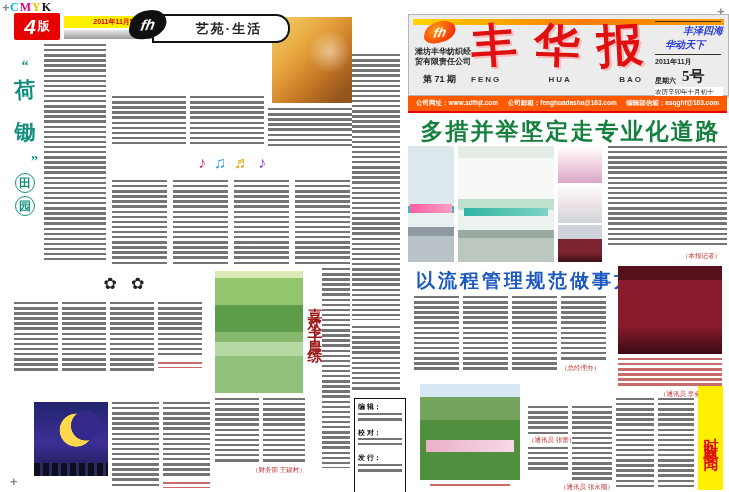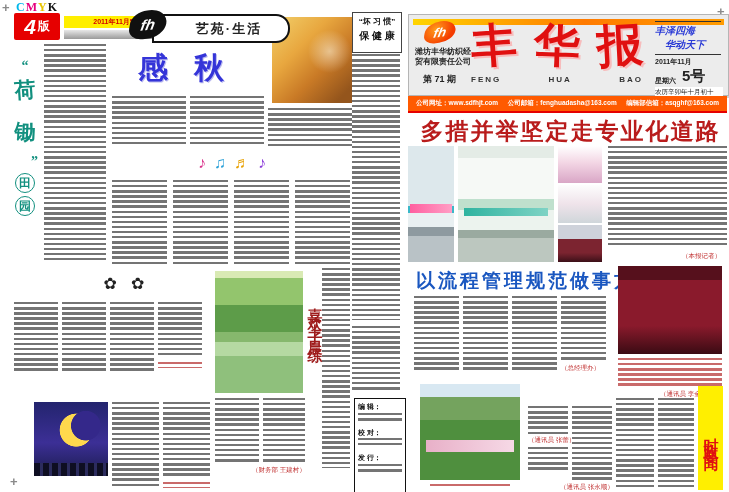--- a/index.html
+++ b/index.html
@@ -26,23 +26,23 @@
   .t-yiche{color:#12a03a;font-weight:900;font-size:19px;letter-spacing:7px;white-space:nowrap;}
   .t-yueyuan{color:#f07800;font-weight:bold;font-style:italic;font-size:15px;font-family:"Liberation Serif",serif;white-space:nowrap;}
   .vtitle{writing-mode:vertical-rl;color:#9e1b1b;font-weight:bold;font-size:15px;letter-spacing:8px;font-family:"Liberation Serif",serif;}
   .healthbox{border:1px solid #444;background:#fff;text-align:center;font-weight:bold;color:#111;}
   
   .mast{background:#ececec;border:1px solid #b5b5b5;box-shadow:0 2px 0 #cfcfcf;}
   .maststrip{background:linear-gradient(90deg,#ffd400,#ff7a00 55%,#ff9c00);}
   .flame{background:radial-gradient(circle at 35% 35%,#ff9c1a,#f43b00 70%);border-radius:50% 58% 50% 46%;transform:skew(-18deg) rotate(-8deg);color:#fff;font-weight:900;font-style:italic;display:flex;align-items:center;justify-content:center;font-size:13px;}
   .bigchar{color:#e01010;font-weight:900;font-size:46px;font-family:"Liberation Serif",serif;line-height:1;text-shadow:2px 2px 0 #f7bcbc;}
   .pinyin{font-size:8px;font-weight:bold;letter-spacing:2px;color:#333;}
-  .slogan{color:#2b3bd6;font-weight:bold;font-style:italic;font-size:10px;font-family:"Liberation Serif",serif;white-space:nowrap;}
+  .slogan{color:#2b3bd6;font-weight:bold;font-style:italic;font-size:10px;font-family:"Liberation Serif",serif;white-space:nowrap;margin-left:28px;}
   .orangebar{background:#ff5a00;border-bottom:2px solid #e60000;color:#fff;font-weight:bold;font-size:6.5px;display:flex;align-items:center;justify-content:space-between;padding:0 8px;white-space:nowrap;}
-  .t-main{color:#b91c1c;font-weight:900;font-size:23px;letter-spacing:2px;text-align:center;white-space:nowrap;font-family:"Liberation Sans",sans-serif;}
+  .t-main{color:#15803d;font-weight:900;font-size:23px;letter-spacing:2px;text-align:center;white-space:nowrap;font-family:"Liberation Sans",sans-serif;}
   .t-process{color:#1a57c0;font-weight:900;font-size:19px;letter-spacing:3px;font-family:"Liberation Serif",serif;white-space:nowrap;}
   .t-brief{color:#e01010;font-weight:900;font-size:15px;letter-spacing:10px;border-top:1px dashed #e87aa0;border-bottom:1px dashed #e87aa0;padding:2px 0;text-align:center;white-space:nowrap;}
   .politics{background:#ffef00;display:flex;align-items:center;justify-content:center;}
   .politics span{writing-mode:vertical-rl;color:#e01010;font-weight:900;font-size:15px;letter-spacing:6px;}
   .staffbox{border:1px solid #111;background:#fff;font-size:7px;font-weight:bold;color:#111;padding:4px 3px;line-height:1.1;}
   .staffbox .row{margin-bottom:6px;}
   .staffbox .nm{height:10px;margin-top:2px;}
   
   .ph-autumn{background:radial-gradient(circle at 72% 40%,rgba(255,255,240,.5),transparent 28%),linear-gradient(135deg,#f2d06b,#e8a73f 35%,#c97a26 62%,#94551c 90%);}
   .ph-park{background:linear-gradient(180deg,#d9eab4 0 6%,#93c56d 6% 28%,#5d9c49 28% 50%,#86b86d 50% 58%,#b5d9a2 58% 70%,#8fc07c 70%);}
@@ -61,21 +61,21 @@
   .banner{background:linear-gradient(90deg,#e8b0c8,#f6d9e6);}
   .mark{color:#8a8a8a;font-size:13px;font-weight:bold;}
   .cmyk{font-family:"Liberation Serif",serif;font-weight:bold;font-size:12px;letter-spacing:1px;}
 </style>
 </head>
 <body>
 
 <div class="sheet">
 
   <div class="abs mark" style="left:2px;top:0px;">+</div>
-  <div class="abs cmyk" style="left:16px;top:0px;">
+  <div class="abs cmyk" style="left:10px;top:0px;">
     <span style="color:#00b7eb">C</span><span style="color:#e6007e">M</span><span style="color:#e8c400">Y</span><span style="color:#111">K</span>
   </div>
   <div class="abs mark" style="left:717px;top:4px;">+</div>
   <div class="abs mark" style="left:10px;top:474px;">+</div>
   <div class="abs mark" style="left:714px;top:470px;">+</div>
 
   <div class="abs pagebox" style="left:14px;top:13px;width:46px;height:27px;">
     <span style="font-size:21px;font-style:italic;">4</span>
     <span style="font-size:12px;margin-left:2px;">版</span>
   </div>
@@ -90,23 +90,20 @@
   <div class="abs" style="left:12px;top:58px;width:26px;">
     <div class="sbchar" style="font-size:14px;">“</div>
     <div class="sbchar" style="font-size:21px;margin-top:2px;transform:rotate(-4deg);">荷</div>
     <div class="sbchar" style="font-size:21px;margin-top:14px;transform:rotate(3deg);">锄</div>
     <div class="sbchar" style="font-size:14px;margin-top:8px;text-align:right;">”</div>
     <div class="sbchar sbcircle">田</div>
     <div class="sbchar sbcircle">园</div>
   </div>
 
   <div class="abs tl" style="left:44px;top:44px;width:62px;height:216px;"></div>
-  <div class="abs t-ganqiu" style="left:138px;top:48px;">
-    <span>感</span><span>秋</span>
-  </div>
   <div class="abs ph-autumn" style="left:272px;top:17px;width:80px;height:86px;"></div>
   <div class="abs tl" style="left:112px;top:96px;width:74px;height:50px;"></div>
   <div class="abs tl" style="left:190px;top:96px;width:74px;height:50px;"></div>
   <div class="abs tl" style="left:268px;top:108px;width:84px;height:38px;"></div>
 
   <div class="abs" style="left:112px;top:150px;width:240px;height:26px;display:flex;align-items:center;justify-content:center;gap:8px;">
     <span class="note" style="color:#d8308a">♪</span>
     <span class="note" style="color:#2aa0d8">♫</span>
     <span class="note" style="color:#e8a000">♬</span>
     <span class="note" style="color:#8a3ad8">♪</span>
@@ -134,24 +131,20 @@
   <div class="abs tl" style="left:163px;top:402px;width:47px;height:76px;"></div>
   <div class="abs tlr" style="left:163px;top:482px;width:47px;height:6px;"></div>
 
   <div class="abs ph-park" style="left:215px;top:271px;width:88px;height:122px;"></div>
   <div class="abs vtitle" style="left:305px;top:296px;height:150px;">喜欢上了晨练</div>
   <div class="abs tl" style="left:215px;top:398px;width:44px;height:64px;"></div>
   <div class="abs tl" style="left:263px;top:398px;width:42px;height:64px;"></div>
   <div class="abs sign" style="left:252px;top:466px;">（财务部 王建村）</div>
   <div class="abs tl" style="left:322px;top:268px;width:28px;height:200px;"></div>
 
-  <div class="abs healthbox" style="left:352px;top:12px;width:48px;height:36px;padding-top:3px;">
-    <div style="font-size:8px;">“坏 习 惯”</div>
-    <div style="font-size:10px;margin-top:2px;">保 健 康</div>
-  </div>
   <div class="abs tl" style="left:352px;top:54px;width:48px;height:266px;"></div>
   <div class="abs tl" style="left:352px;top:326px;width:48px;height:64px;"></div>
 
   <div class="abs staffbox" style="left:354px;top:398px;width:44px;height:88px;">
     <div class="row">
       <span>编 辑：</span>
       <div class="nm tl"></div>
     </div>
     <div class="row">
       <span>校 对：</span>
@@ -182,21 +175,21 @@
       <span class="pinyin">BAO</span>
     </div>
     <div class="abs" style="left:246px;top:6px;border-top:1px solid #333;border-bottom:1px solid #333;padding:2px 0;width:66px;">
       <div class="slogan">丰泽四海</div>
       <div class="slogan" style="margin-left:10px;">华动天下</div>
     </div>
     <div class="abs" style="left:246px;top:42px;width:68px;">
       <div style="font-size:7px;font-weight:bold;">2011年11月</div>
       <div style="display:flex;align-items:flex-end;gap:6px;">
         <span style="font-size:7px;font-weight:bold;">星期六</span>
-        <span style="font-size:15px;font-weight:bold;">5号</span>
+        <span style="font-size:15px;font-weight:bold;font-family:Liberation Serif, serif;">5号</span>
       </div>
       <div style="font-size:6.5px;margin-top:1px;background:#fff;padding:1px 0;white-space:nowrap;">农历辛卯年十月初十</div>
     </div>
   </div>
 
   <div class="abs orangebar" style="left:408px;top:96px;width:303px;height:15px;">
     <span><span>公司网址：</span><span>www.sdfhjt.com</span></span>
     <span><span>公司邮箱：</span><span>fenghuadasha@163.com</span></span>
     <span><span>编辑部信箱：</span><span>asqghf@163.com</span></span>
   </div>

